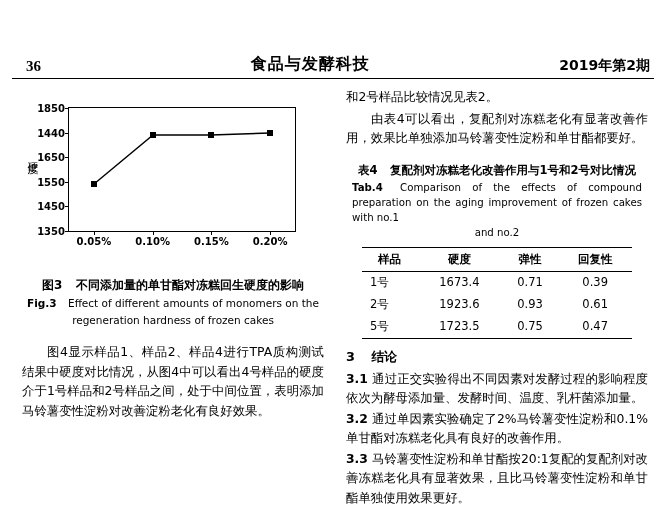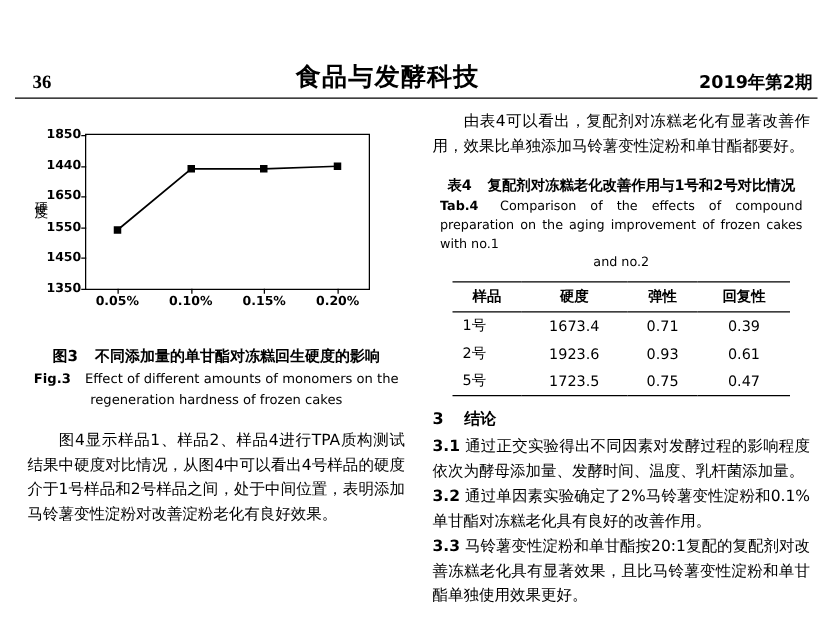--- a/index.html
+++ b/index.html
@@ -32,21 +32,21 @@
     justify-content: space-between;
     padding: 0 14px 3px 26px;
     box-sizing: border-box;
   }
   .header-page-no {
     font-size: 15px;
     font-weight: bold;
     font-family: "Liberation Serif", serif;
   }
   .header-title {
-    font-size: 20px;
+    font-size: 16px;
     font-weight: bold;
     letter-spacing: 1px;
     font-family: "DejaVu Sans", sans-serif;
     flex: 1;
     text-align: center;
     margin-left: 20px;
   }
   .header-issue {
     font-size: 14px;
     font-weight: bold;
@@ -273,20 +273,21 @@
           </span>
           <span class="en">regeneration hardness of frozen cakes</span>
         </div>
       </div>
 
       <p class="body-text indent" style="margin-top:14px;">图4显示样品1、样品2、样品4进行TPA质构测试结果中硬度对比情况，从图4中可以看出4号样品的硬度介于1号样品和2号样品之间，处于中间位置，表明添加马铃薯变性淀粉对改善淀粉老化有良好效果。</p>
     </div>
 
     <div class="col col-right">
 
+      <p class="body-text">和2号样品比较情况见表2。</p>
       <p class="body-text indent">由表4可以看出，复配剂对冻糕老化有显著改善作用，效果比单独添加马铃薯变性淀粉和单甘酯都要好。</p>
 
       <div class="table-block">
         <div class="table-title">
           <span class="cn">表4</span>
           <span class="cn" style="margin-left:9px;">复配剂对冻糕老化改善作用与1号和2号对比情况</span>
           <span class="en">
             <b>Tab.4</b>
             <span style="margin-left:6px;">Comparison of the effects of compound preparation</span>
             <span>on the aging improvement of frozen cakes with no.1</span>

